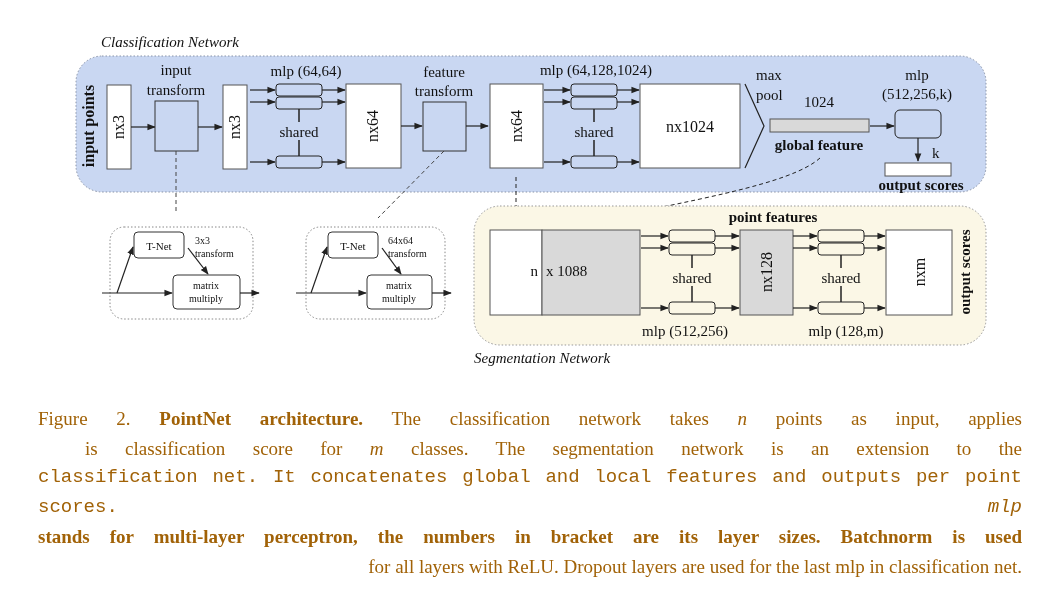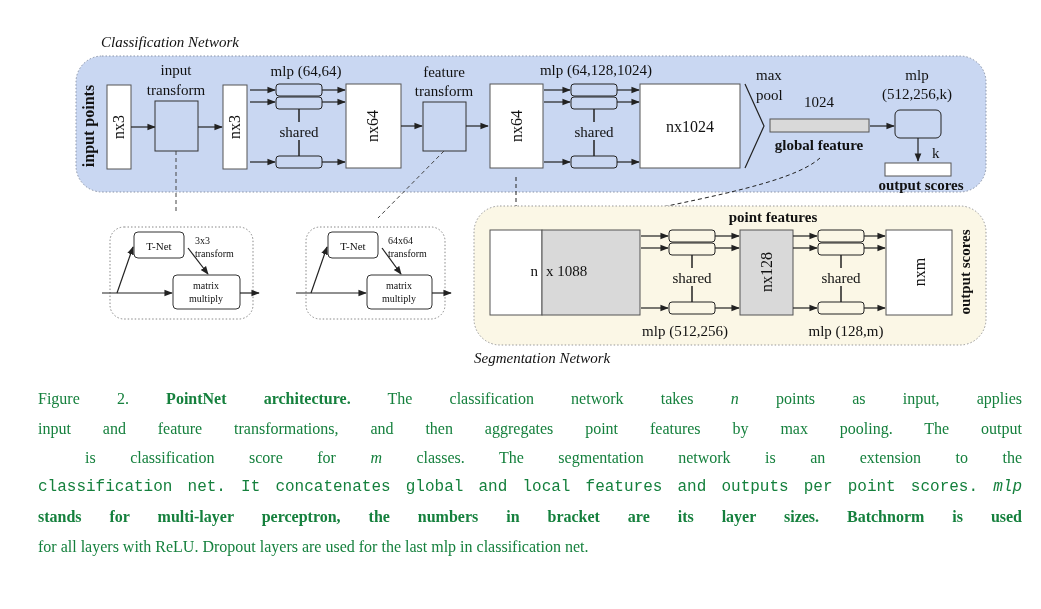--- a/index.html
+++ b/index.html
@@ -1,20 +1,20 @@
 <!DOCTYPE html>
 <html><head>
 <meta charset="utf-8">
 <style>
   html, body { margin:0; padding:0; background:#ffffff; }
   body { width:1041px; height:609px; position:relative; overflow:hidden; font-family:"Liberation Serif", serif; color:#111; }
   #diagram { position:absolute; left:0; top:0; width:1041px; height:390px; }
   .lbl { font-family:"Liberation Serif", serif; fill:#111; }
-  .caption { position:absolute; left:38px; top:384px; width:984px; font-family:"Liberation Serif", serif; font-size:16px; line-height:29.5px; text-align:justify; color:#15803d; }
-  .caption .last { text-align:left; }
+  .caption { position:absolute; left:38px; top:404px; width:984px; font-family:"Liberation Serif", serif; font-size:19px; line-height:29.5px; text-align:justify; color:#a16207; }
+  .caption .last { text-align:right;margin-left:36px; }
   .caption b { font-weight:bold; }
   .caption i { font-style:italic; }
 </style>
 </head>
 <body>
 
 <svg id="diagram" width="1041" height="390" viewBox="0 0 1041 390" xmlns="http://www.w3.org/2000/svg">
   <defs>
     <marker id="ah" viewBox="0 0 10 10" refX="9" refY="5" markerWidth="7" markerHeight="7" orient="auto-start-reverse">
       <path d="M0,1 L10,5 L0,9 z" fill="#222"></path>
@@ -182,18 +182,17 @@
   <text class="lbl" x="846" y="336" text-anchor="middle" font-size="15">mlp (128,m)</text>
 
   <rect x="886" y="230" width="66" height="85" fill="#fff" stroke="#555"></rect>
   <text class="lbl" transform="translate(925,272) rotate(-90)" text-anchor="middle" font-size="16">nxm</text>
 
   <text class="lbl" transform="translate(970,272) rotate(-90)" text-anchor="middle" font-size="15" font-weight="bold">output scores</text>
 </svg>
 
 <div class="caption">
   <div style="text-align:justify;text-align-last:justify;"><span>Figure 2.</span> <b>PointNet architecture.</b> <span>The classification network takes</span> <i>n</i> <span>points as input, applies</span></div>
-  <div style="text-align:justify;text-align-last:justify;"><span>input and feature transformations, and then aggregates point features by max pooling. The output</span></div>
   <div style="text-align:justify;text-align-last:justify;word-spacing:6px;margin-left:47px;"><span>is classification score for</span> <i>m</i> <span>classes. The segmentation network is an extension to the</span></div>
   <div style="text-align:justify;text-align-last:justify;font-family:Liberation Mono, monospace;"><span>classification net. It concatenates global and local features and outputs per point scores.</span> <i>mlp</i></div>
   <div style="text-align:justify;text-align-last:justify;font-weight:bold;"><span>stands for multi-layer perceptron, the numbers in bracket are its layer sizes. Batchnorm is used</span></div>
   <div class="last"><span>for all layers with ReLU. Dropout layers are used for the last mlp in classification net.</span></div>
 </div>
 
 </body></html>

